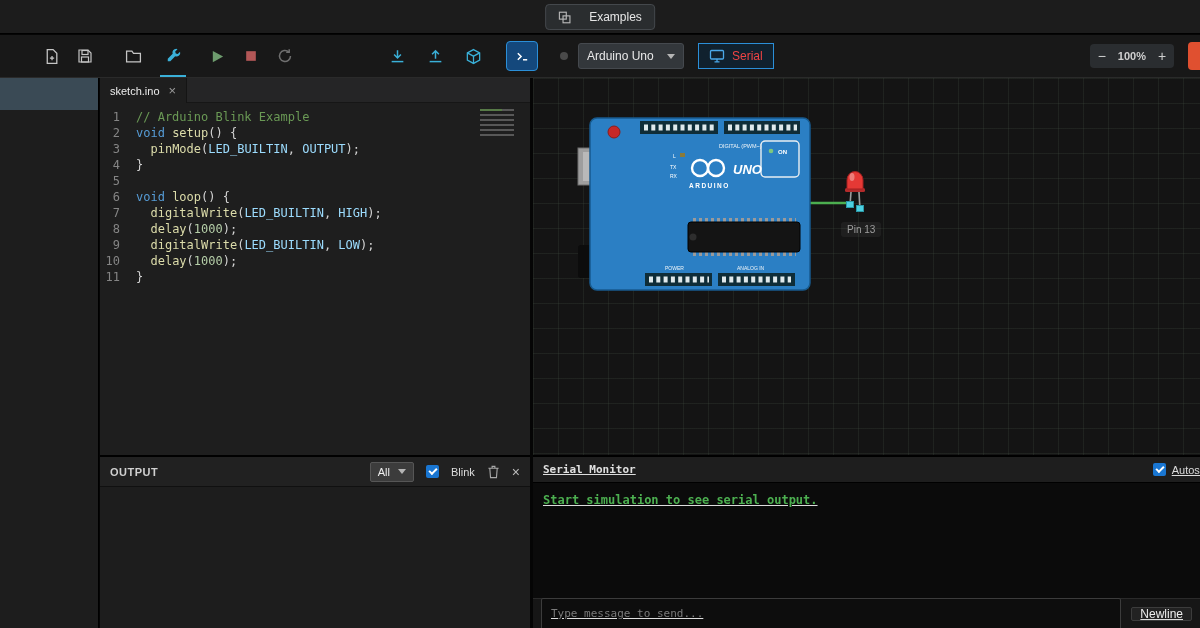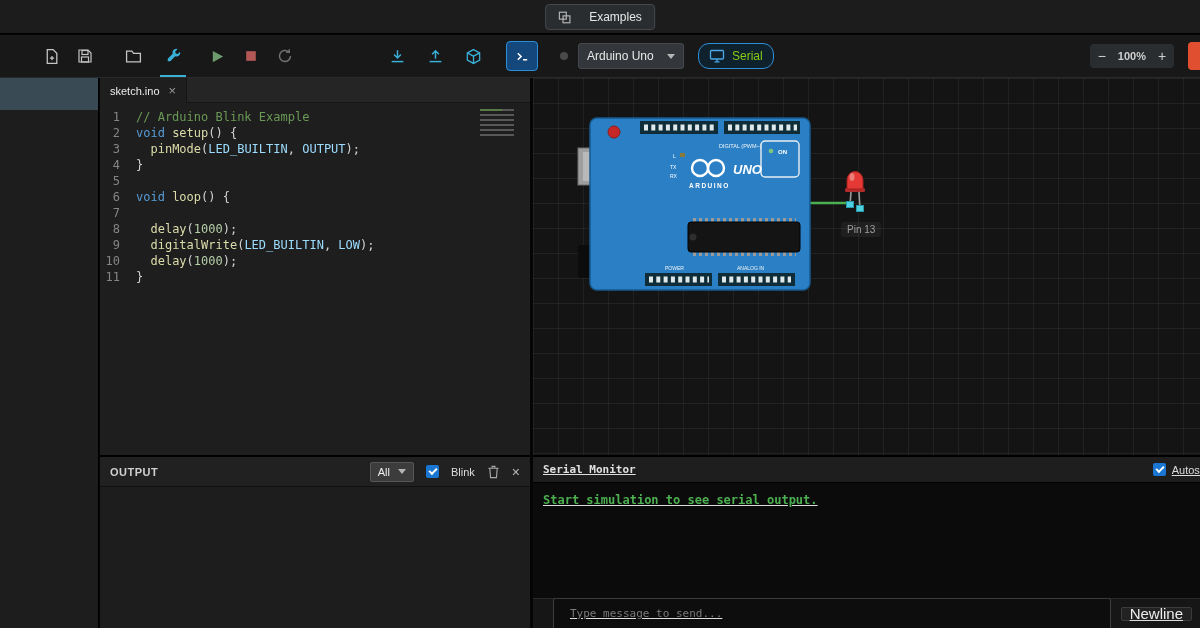--- a/index.html
+++ b/index.html
@@ -25,21 +25,21 @@
   .play  { color:#6d9b6d; }
   .stop  { color:#b35757; }
   .reset { color:#6f6f6f; }
   .term-btn { width:32px; height:30px; background:#14487c; border:1px solid #2b8fd8; border-radius:4px;
       display:flex; align-items:center; justify-content:center; color:#fff; cursor:pointer; flex:none; }
   .status-dot { width:8px; height:8px; border-radius:50%; background:#4a4a4a; flex:none; }
   .board-select { height:26px; min-width:106px; background:#33373b; border:1px solid #45494e; border-radius:3px;
       display:flex; align-items:center; gap:8px; padding:0 8px; font-size:12px; color:#e8e8e8; cursor:pointer; flex:none; }
   .chev { width:0; height:0; border-left:4px solid transparent; border-right:4px solid transparent; border-top:5px solid #b5b5b5; margin-left:auto; }
   .serial-btn { height:26px; padding:0 10px; display:flex; align-items:center; gap:7px;
-      background:#10212e; border:1px solid #2b8fd8; border-radius:11px; color:#84cc16; font-size:12px; cursor:pointer; flex:none; }
+      background:#10212e; border:1px solid #2b8fd8; border-radius:0; color:#ef4444; font-size:12px; cursor:pointer; flex:none; }
   .zoom-box { height:24px; display:flex; align-items:center; background:#2a2d30; border-radius:4px; overflow:hidden; flex:none; }
   .zoom-btn { width:24px; height:24px; display:flex; align-items:center; justify-content:center; color:#cfcfcf; font-size:14px; cursor:pointer; }
   .zoom-val { font-size:11px; color:#cfcfcf; padding:0 4px;font-weight:bold; }
   .cut-btn { position:absolute; right:-10px; top:7px; width:22px; height:28px; background:#e05030; border-radius:4px; cursor:pointer; }
 
   
   .sidebar { position:absolute; top:78px; left:0; width:99px; bottom:0; background:#1d1d1d; border-right:1px solid #000; }
   .sidebar-active { height:32px; background:#3a4a55; cursor:pointer; }
 
   .editor-col { position:absolute; top:78px; left:100px; width:430px; bottom:0; background:#1e1e1e; }
@@ -88,24 +88,24 @@
       border-top:2px solid #000; display:flex; flex-direction:column;text-decoration:underline; }
   .serial-header { height:26px; background:#1e1e1e; border-bottom:1px solid #000; flex:none;
       display:flex; align-items:center; padding:0 10px; overflow:hidden; }
   .serial-title { font-family:"DejaVu Sans Mono", monospace; font-size:11px; font-weight:bold; color:#e0e0e0; }
   .autoscroll { display:flex; align-items:center; gap:6px; margin-right:-30px; flex:none; white-space:nowrap; }
   .serial-body { flex:1; padding:10px; font-family:"DejaVu Sans Mono", monospace; font-size:12px;
       font-weight:bold; color:#4caf50; }
   .serial-input-row { flex:none; height:30px; background:#161616; border-top:1px solid #2a2a2a;
       display:flex; align-items:center; gap:10px; padding:0 8px; }
   .serial-input { flex:1; height:32px; background:#0d0d0d; border:1px solid #3c3c3c; border-radius:2px;
-      color:#ddd; font-family:"DejaVu Sans Mono", monospace; font-size:11px; padding:0 16px; outline:none;margin-left:12px; }
+      color:#ddd; font-family:"DejaVu Sans Mono", monospace; font-size:11px; padding:0 9px; outline:none; }
   .serial-input::placeholder { color:#7a7a7a; }
   .newline-btn { height:14px; display:flex; align-items:center; padding:0 8px; border-left:1px solid #555;
-      background:#222; border:1px solid #3c3c3c; border-radius:2px; font-size:15px; color:#eee; cursor:pointer; flex:none; }
+      background:#222; border:1px solid #3c3c3c; border-radius:2px; font-size:12px; color:#eee; cursor:pointer; flex:none; }
 </style>
 </head>
 <body>
 
 <div class="app">
 
   <div class="topbar">
     <div class="examples-btn">
       <span>
         <svg width="13" height="13" viewBox="0 0 16 16">
@@ -239,21 +239,21 @@
       </div>
     </div>
     <div class="code-area">
       <div>
           <div class="code-line"><span class="ln">1</span><span class="lt"><span class="t-c">// Arduino Blink Example</span></span></div>
           <div class="code-line"><span class="ln">2</span><span class="lt"><span class="t-k">void</span><span class="t-p"> </span><span class="t-f">setup</span><span class="t-p">() {</span></span></div>
           <div class="code-line"><span class="ln">3</span><span class="lt"><span class="t-p">  </span><span class="t-f">pinMode</span><span class="t-p">(</span><span class="t-v">LED_BUILTIN</span><span class="t-p">, </span><span class="t-v">OUTPUT</span><span class="t-p">);</span></span></div>
           <div class="code-line"><span class="ln">4</span><span class="lt"><span class="t-p">}</span></span></div>
           <div class="code-line"><span class="ln">5</span><span class="lt"></span></div>
           <div class="code-line"><span class="ln">6</span><span class="lt"><span class="t-k">void</span><span class="t-p"> </span><span class="t-f">loop</span><span class="t-p">() {</span></span></div>
-          <div class="code-line"><span class="ln">7</span></div>
+          <div class="code-line"><span class="ln">7</span><span class="lt"><span class="t-p">  </span><span class="t-f">digitalWrite</span><span class="t-p">(</span><span class="t-v">LED_BUILTIN</span><span class="t-p">, </span><span class="t-v">HIGH</span><span class="t-p">);</span></span></div>
           <div class="code-line"><span class="ln">8</span><span class="lt"><span class="t-p">  </span><span class="t-f">delay</span><span class="t-p">(</span><span class="t-n">1000</span><span class="t-p">);</span></span></div>
           <div class="code-line"><span class="ln">9</span><span class="lt"><span class="t-p">  </span><span class="t-f">digitalWrite</span><span class="t-p">(</span><span class="t-v">LED_BUILTIN</span><span class="t-p">, </span><span class="t-v">LOW</span><span class="t-p">);</span></span></div>
           <div class="code-line"><span class="ln">10</span><span class="lt"><span class="t-p">  </span><span class="t-f">delay</span><span class="t-p">(</span><span class="t-n">1000</span><span class="t-p">);</span></span></div>
           <div class="code-line"><span class="ln">11</span><span class="lt"><span class="t-p">}</span></span></div>
         </div>
       <div class="minimap"></div>
     </div>
 
     <div class="output-panel">
       <div class="output-header">

